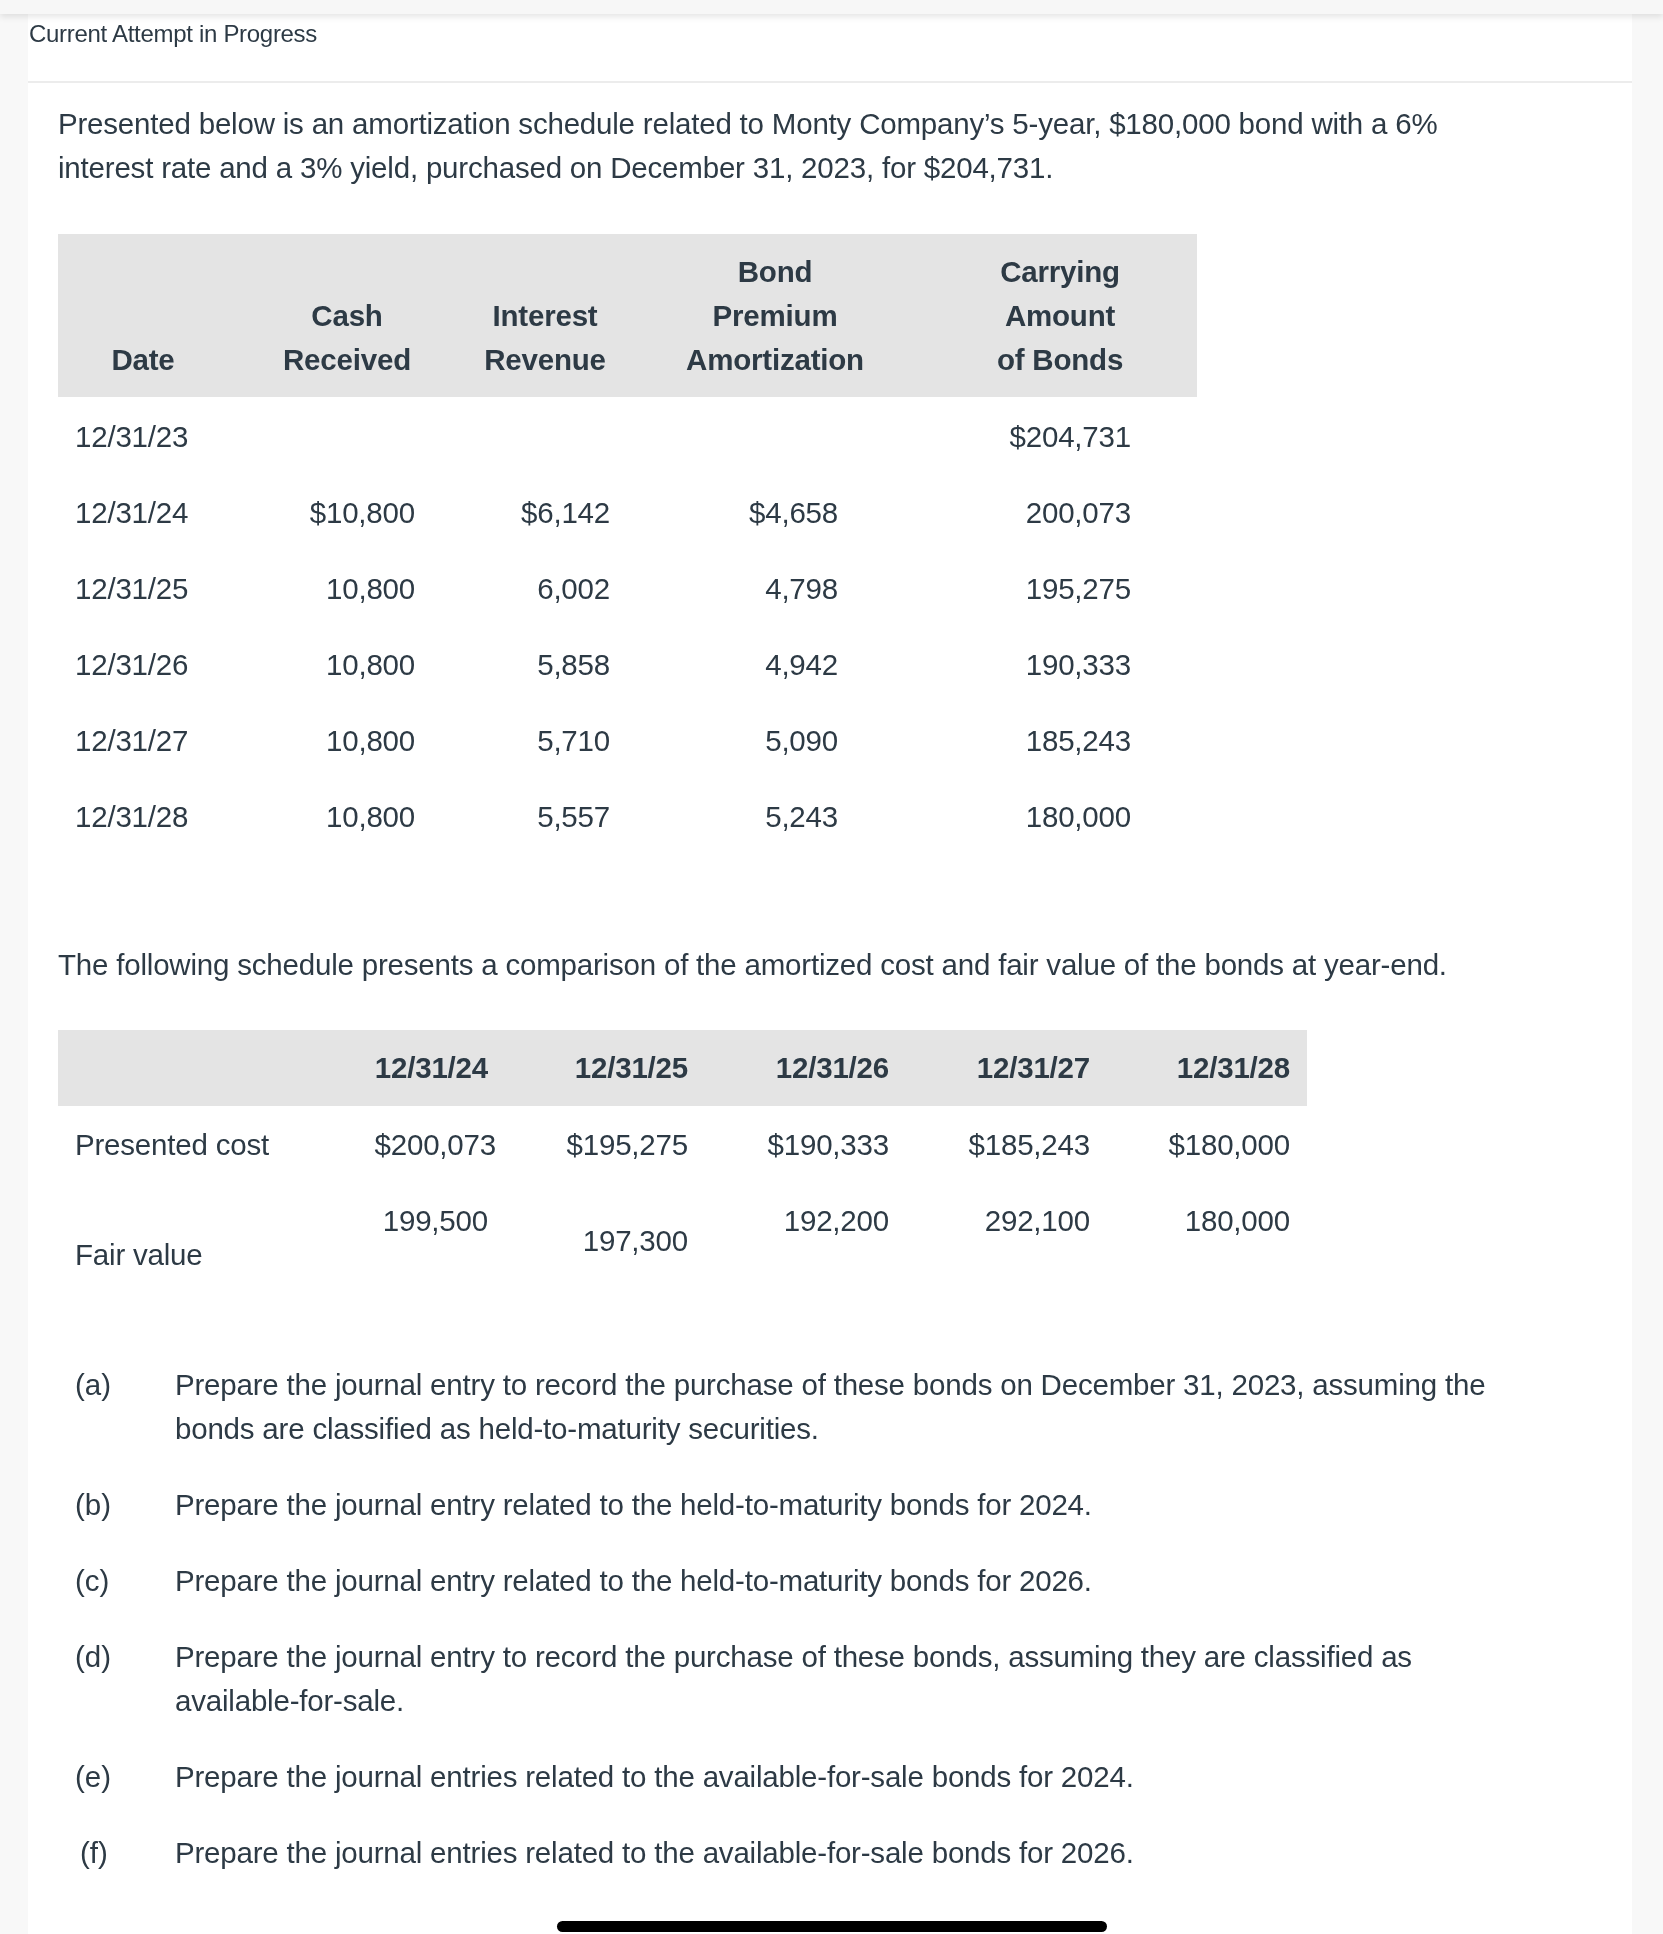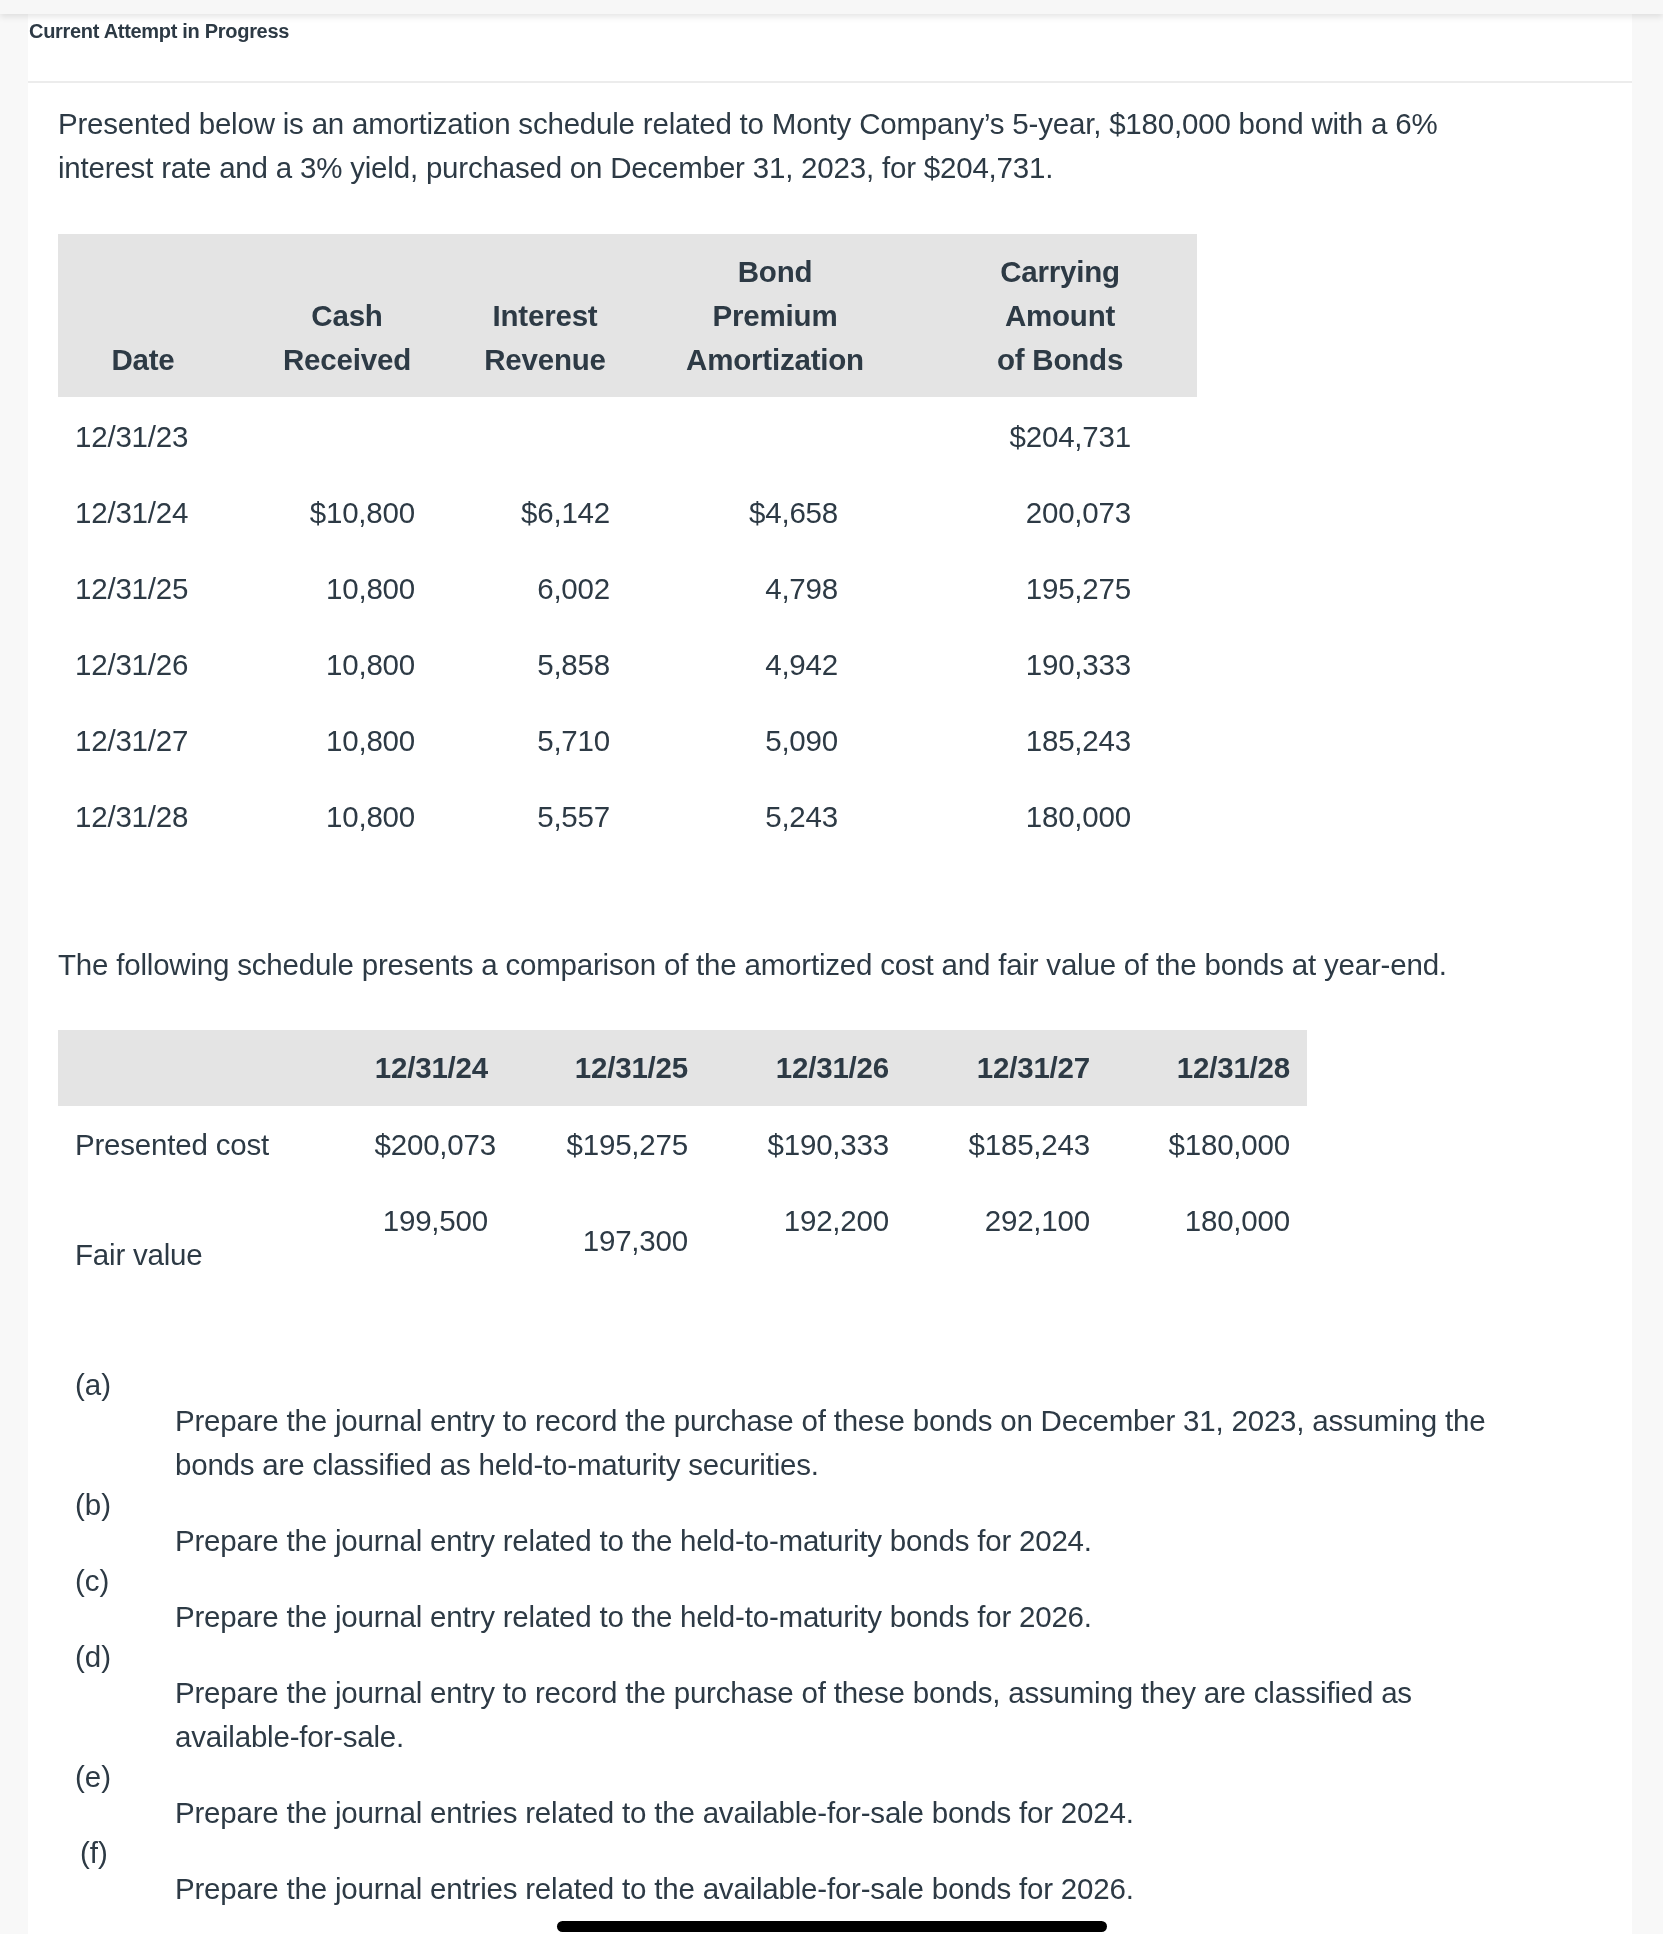--- a/index.html
+++ b/index.html
@@ -14,21 +14,21 @@
     background: #f7f7f7;
     box-shadow: 0 3px 6px rgba(0,0,0,0.10);
     z-index: 3;
   }
   .panel {
     position: absolute; left: 28px; top: 14px; width: 1604px; height: 1920px;
     background: #ffffff;
   }
   .title {
     position: absolute; left: 29px; top: 20px;
-    font-size: 20px; font-weight: bold; letter-spacing: -0.3px;
+    font-size: 24px; font-weight: normal; letter-spacing: -0.3px;
     white-space: nowrap;
   }
   .divider {
     position: absolute; left: 28px; top: 81px; width: 1604px; height: 2px;
     background: #ececec;
   }
   .para {
     position: absolute; left: 58px; font-size: 29.5px; line-height: 44px;
     white-space: nowrap; letter-spacing: -0.2px;
   }
@@ -38,21 +38,21 @@
     letter-spacing: -0.2px;
   }
   .r { text-align: right; }
   .c { text-align: center; }
   .hcell { font-weight: bold; }
   .q-label {
     position: absolute; left: 75px; font-size: 29.5px; line-height: 44px;
   }
   .q-text {
     position: absolute; left: 175px; font-size: 29.5px; line-height: 44px;
-    width: 1420px; letter-spacing: -0.2px; margin-top: 36px;
+    width: 1420px; letter-spacing: -0.2px;
   }
   .homebar {
     position: absolute; left: 557px; top: 1921px; width: 550px; height: 11px;
     background: #000; border-radius: 6px; z-index: 4;
   }
 </style>
 </head>
 <body>
 
 <div class="topbar"></div>

